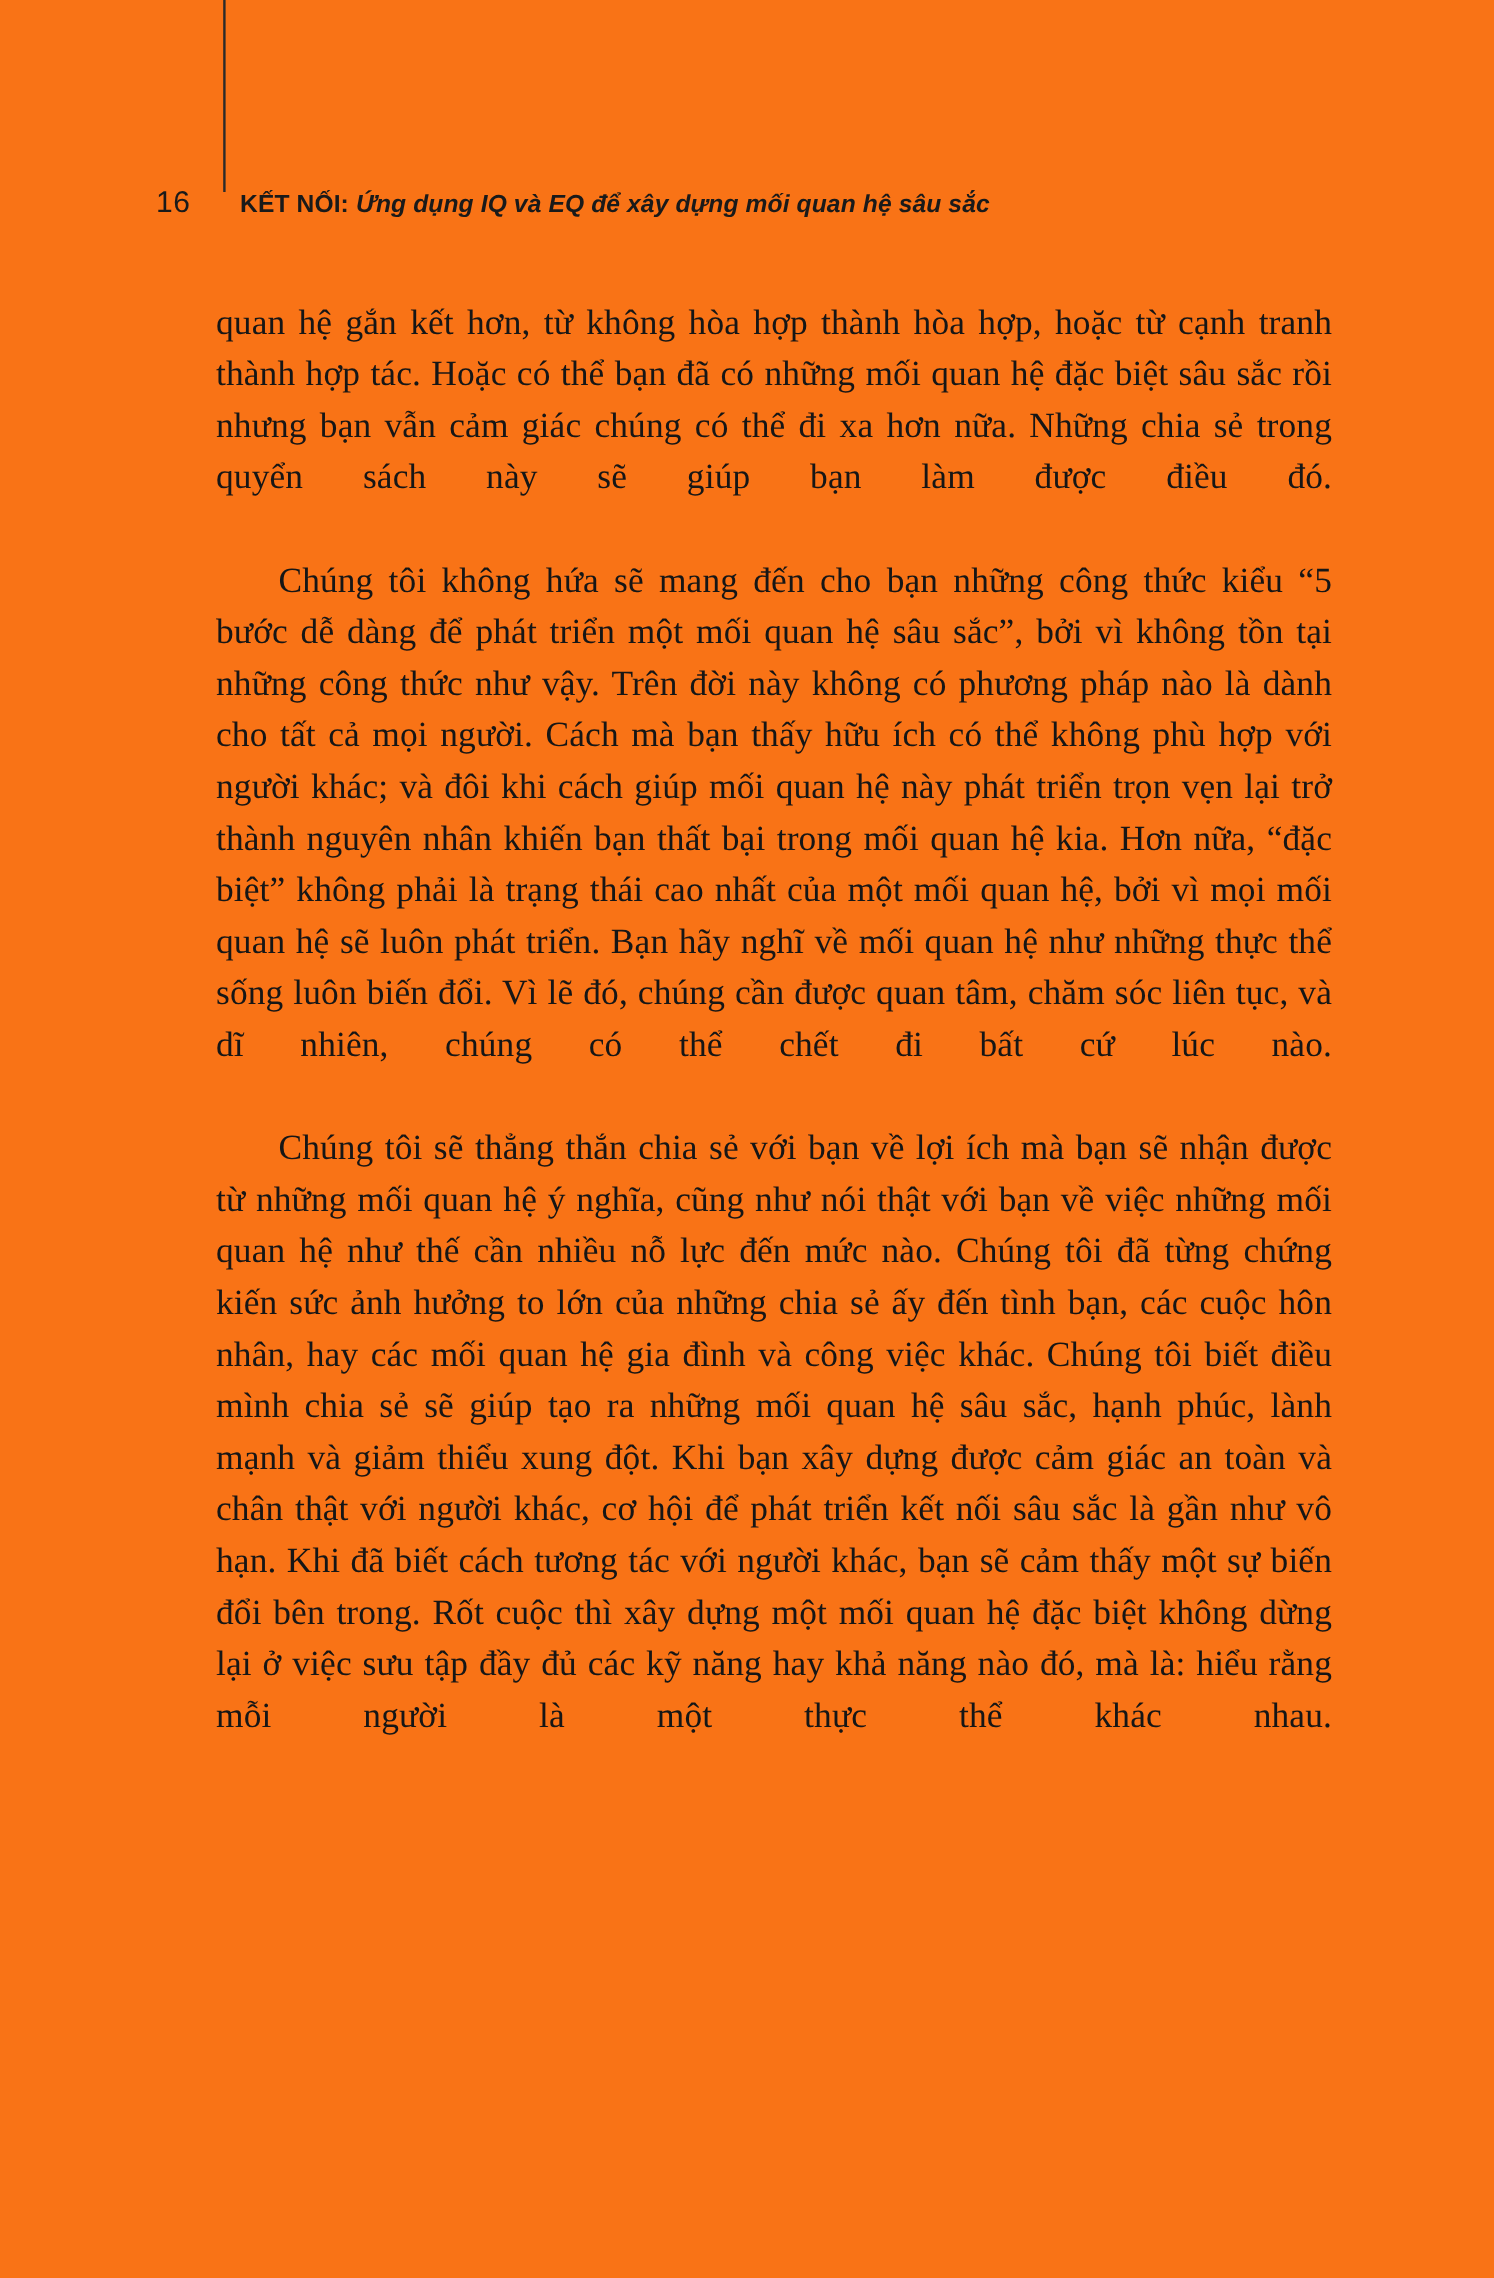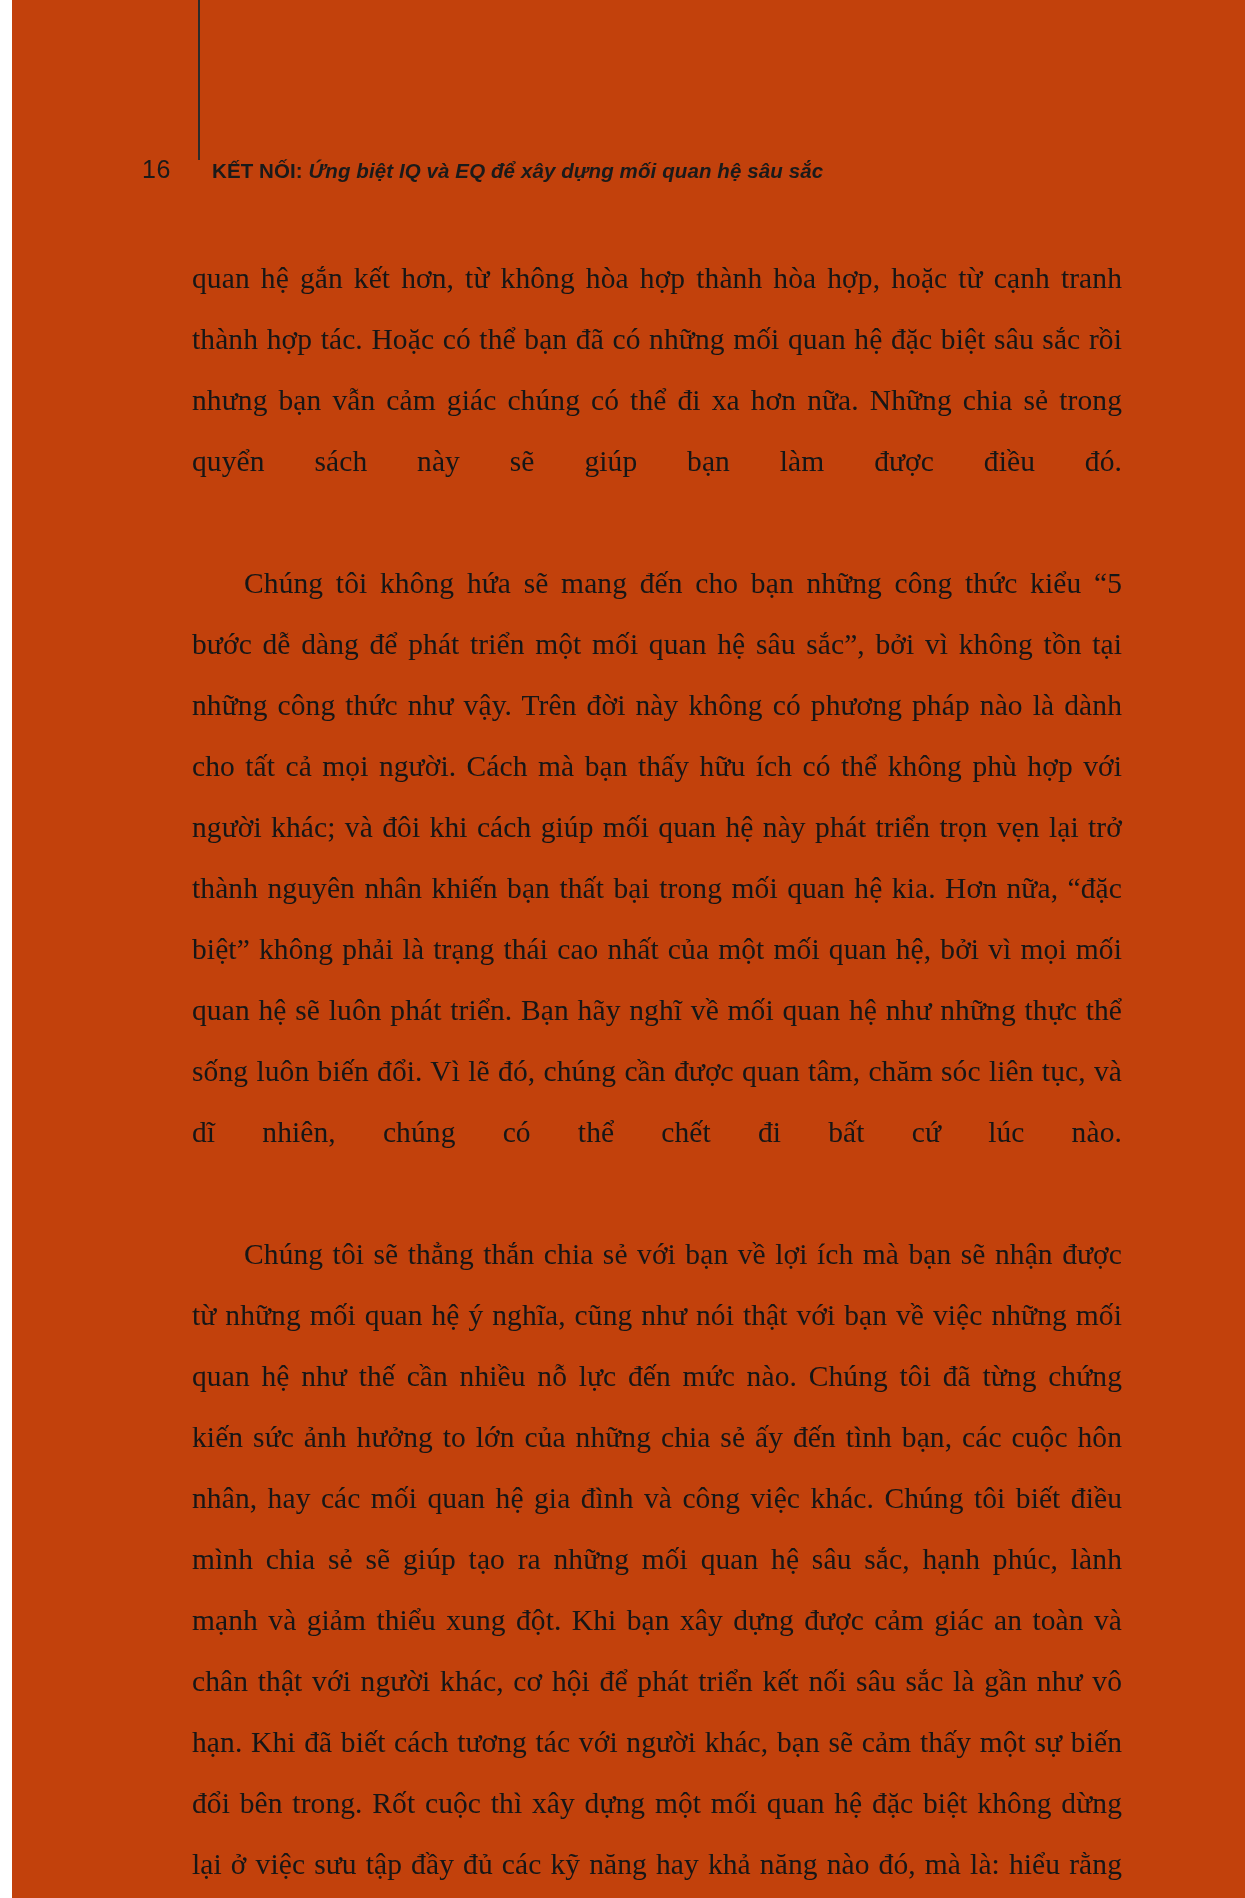--- a/index.html
+++ b/index.html
@@ -12,22 +12,21 @@
     height: 1898px;
     position: relative;
     font-family: "Liberation Serif", serif;
     color: #1a1a1a;
     overflow: hidden;
   }
 
   .page {
     position: absolute;
     inset: 0;
-    background: #c2410c;
-    margin-left: 12px;
+    background: #f97316;
   }
 
   
   .header-rule {
     position: absolute;
     left: 186px;
     top: 0;
     width: 2px;
     height: 160px;
     background: #2b2b2b;
@@ -76,21 +75,21 @@
   .body-col {
     position: absolute;
     left: 180px;
     top: 248px;
     width: 930px;
   }
 
   p.para {
     margin: 0 0 0 0;
     font-size: 29.5px;
-    line-height: 61px;
+    line-height: 43px;
     text-align: justify;
     text-justify: inter-word;
     letter-spacing: 0.1px;
     word-spacing: 0.5px;
     color: #161616;
     font-family: Liberation Serif, serif;
   }
   p.para + p.para {
     margin-top: 0;
   }
@@ -107,21 +106,21 @@
 </head>
 <body>
 
 <div class="page">
 
   <div class="header-rule"></div>
 
   <div class="running-head">
     <span class="folio">16</span>
     <span class="head-text">
-      <span class="title-part">KẾT NỐI:</span><span>&nbsp;</span><span class="sub-part">Ứng biệt IQ và EQ để xây dựng mối quan hệ sâu sắc</span>
+      <span class="title-part">KẾT NỐI:</span><span>&nbsp;</span><span class="sub-part">Ứng dụng IQ và EQ để xây dựng mối quan hệ sâu sắc</span>
     </span>
   </div>
 
   <div class="body-col">
     <p class="para">quan hệ gắn kết hơn, từ không hòa hợp thành hòa hợp, hoặc từ cạnh tranh thành hợp tác. Hoặc có thể bạn đã có những mối quan hệ đặc biệt sâu sắc rồi nhưng bạn vẫn cảm giác chúng có thể đi xa hơn nữa. Những chia sẻ trong quyển sách này sẽ giúp bạn làm được điều đó.</p>
     <p class="para indent">Chúng tôi không hứa sẽ mang đến cho bạn những công thức kiểu “5 bước dễ dàng để phát triển một mối quan hệ sâu sắc”, bởi vì không tồn tại những công thức như vậy. Trên đời này không có phương pháp nào là dành cho tất cả mọi người. Cách mà bạn thấy hữu ích có thể không phù hợp với người khác; và đôi khi cách giúp mối quan hệ này phát triển trọn vẹn lại trở thành nguyên nhân khiến bạn thất bại trong mối quan hệ kia. Hơn nữa, “đặc biệt” không phải là trạng thái cao nhất của một mối quan hệ, bởi vì mọi mối quan hệ sẽ luôn phát triển. Bạn hãy nghĩ về mối quan hệ như những thực thể sống luôn biến đổi. Vì lẽ đó, chúng cần được quan tâm, chăm sóc liên tục, và dĩ nhiên, chúng có thể chết đi bất cứ lúc nào.</p>
     <p class="para indent">Chúng tôi sẽ thẳng thắn chia sẻ với bạn về lợi ích mà bạn sẽ nhận được từ những mối quan hệ ý nghĩa, cũng như nói thật với bạn về việc những mối quan hệ như thế cần nhiều nỗ lực đến mức nào. Chúng tôi đã từng chứng kiến sức ảnh hưởng to lớn của những chia sẻ ấy đến tình bạn, các cuộc hôn nhân, hay các mối quan hệ gia đình và công việc khác. Chúng tôi biết điều mình chia sẻ sẽ giúp tạo ra những mối quan hệ sâu sắc, hạnh phúc, lành mạnh và giảm thiểu xung đột. Khi bạn xây dựng được cảm giác an toàn và chân thật với người khác, cơ hội để phát triển kết nối sâu sắc là gần như vô hạn. Khi đã biết cách tương tác với người khác, bạn sẽ cảm thấy một sự biến đổi bên trong. Rốt cuộc thì xây dựng một mối quan hệ đặc biệt không dừng lại ở việc sưu tập đầy đủ các kỹ năng hay khả năng nào đó, mà là: hiểu rằng mỗi người là một thực thể khác nhau.</p>
   </div>
 
 </div>

